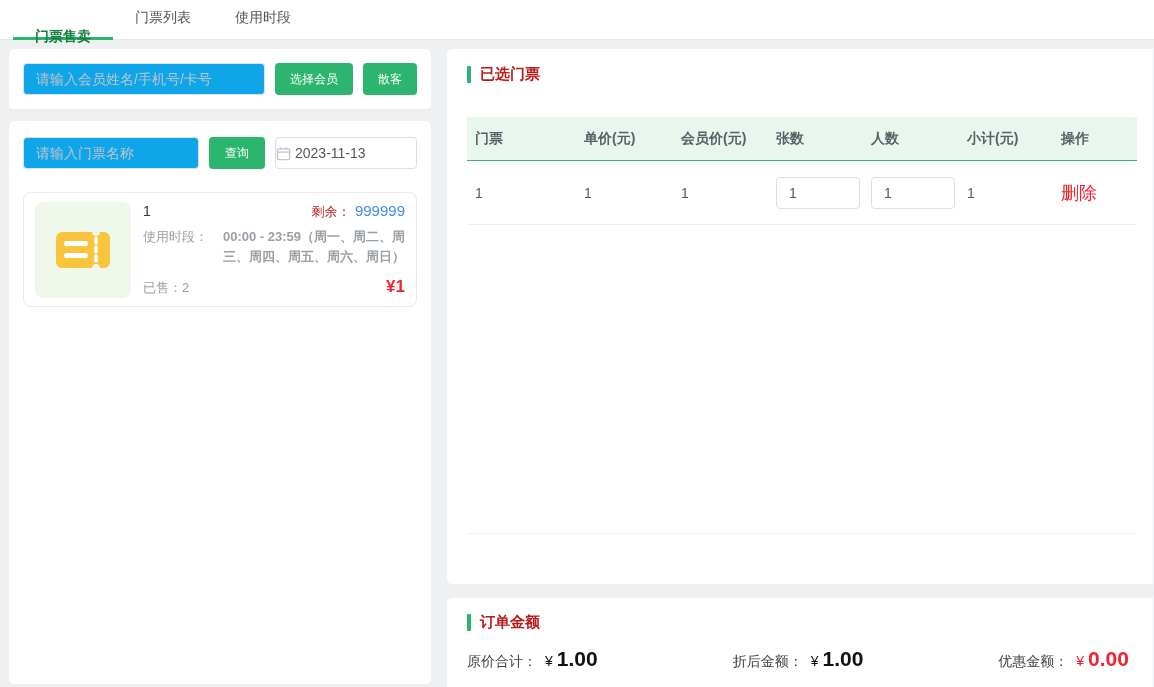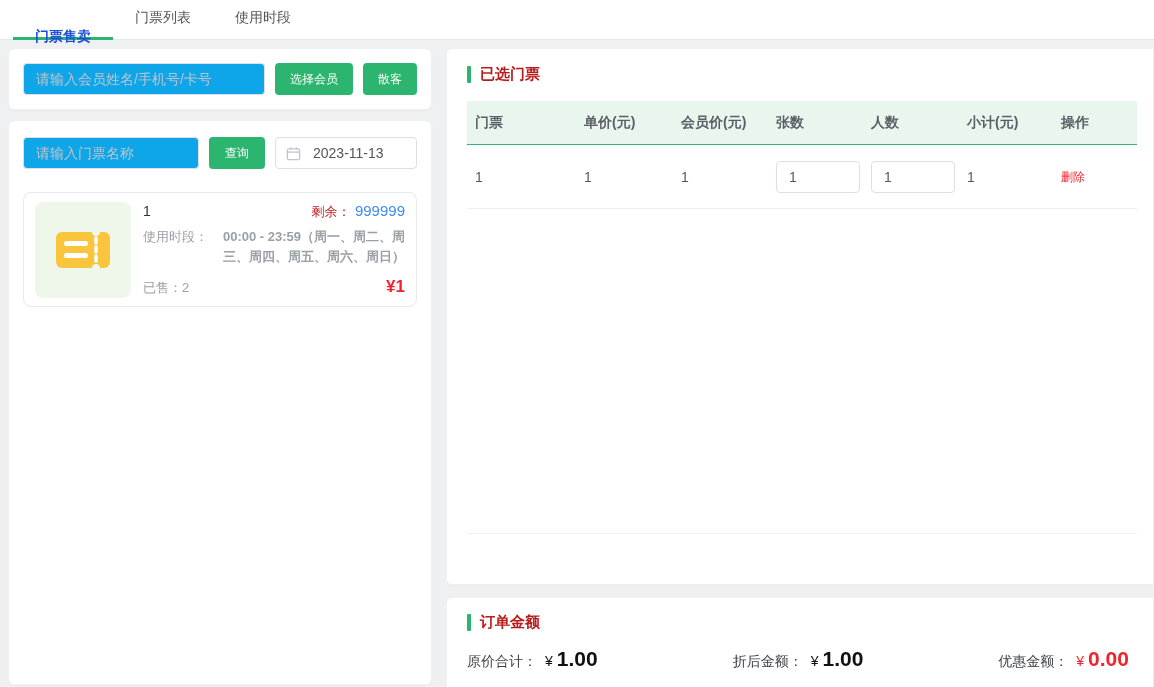--- a/index.html
+++ b/index.html
@@ -16,21 +16,21 @@
   .topbar {
     position:absolute; left:0; top:0; width:1154px; height:40px;
     background:#fff; border-bottom:1px solid #e6e9ec;
     display:flex; align-items:stretch; padding-left:13px;
   }
   .tab {
     display:flex; align-items:center; padding:0 22px;
     font-size:14px; color:#555; cursor:pointer;
     border-bottom:3px solid transparent;
   }
-  .tab.active { color:#1d4ed8; border-bottom-color:#2cb56e; font-weight:600;margin-top:37px; }
+  .tab.active { color:#15803d; border-bottom-color:#2cb56e; font-weight:600;margin-top:37px; }
 
   
   .card {
     position:absolute; background:#fff; border:1px solid #eef1f3;
     border-radius:6px; box-shadow:0 1px 2px rgba(0,0,0,0.02);
   }
 
   
   .member-card { left:8px; top:48px; width:424px; height:62px; padding:15px 14px; display:flex; gap:10px; align-items:center; }
   .text-input {
@@ -44,22 +44,22 @@
     height:32px; border:none; border-radius:4px; background:#2cb56e;
     color:#fff; font-size:12px; padding:0 15px; cursor:pointer;
     font-family:inherit; white-space:nowrap;
   }
 
   .ticket-search-card { left:8px; top:120px; width:424px; height:565px; padding:16px 14px; }
   .search-row { display:flex; gap:10px; align-items:center; }
   .ticket-name-input { width:176px; }
   .query-btn { padding:0 16px; }
   .date-picker {
-    display:flex; align-items:center; gap:12px; width:150px; height:32px;
-    border:1px solid #dcdfe6; border-radius:4px; padding:0 10px;
+    display:flex; align-items:center; gap:4px; width:150px; height:32px;
+    border:1px solid #dcdfe6; border-radius:4px; padding:0 0;
     font-size:14px; color:#555; cursor:pointer; background:#fff;
   }
 
   
   .ticket-card {
     margin-top:23px; border:1px solid #e7eaec; border-radius:8px;
     width:394px; height:115px; padding:9px 11px; display:flex; gap:12px;
     cursor:pointer;
   }
   .ticket-thumb {
@@ -77,39 +77,39 @@
   .ti-row3 { margin-top:auto; display:flex; justify-content:space-between; align-items:baseline; }
   .sold { font-size:13px; color:#9aa0a6; }
   .ticket-price { font-size:17px; color:#f5222d; font-weight:600; }
 
   
   .selected-card { left:446px; top:48px; width:708px; height:537px; border-radius:6px 0 0 6px; padding:16px 16px 0 20px; }
   .section-head { display:flex; align-items:center; gap:9px; }
   .section-marker { width:4px; height:17px; background:#2cb56e; border-radius:1px; }
   .section-title { font-size:15px; font-weight:700; color:#b91c1c; }
 
-  .sel-table { margin-top:17px; }
+  .sel-table { margin-top:33px; }
   .t-head {
     display:grid; grid-template-columns:109px 97px 95px 95px 96px 94px 1fr;
     background:#e9f6ee; height:44px; align-items:center;
     border-bottom:1px solid #35b573;
     font-size:14px; font-weight:700; color:#5b6066;
   }
   .t-head > div { padding-left:8px; }
   .t-row {
     display:grid; grid-template-columns:109px 97px 95px 95px 96px 94px 1fr;
     height:64px; align-items:center; border-bottom:1px solid #ebeef5;
     font-size:14px; color:#55595f;
   }
   .t-row > div { padding-left:8px; }
   .qty-input {
     width:84px; height:32px; border:1px solid #dcdfe6; border-radius:4px;
     padding:0 0 0 12px; font-size:14px; color:#55595f; outline:none; font-family:inherit;
   }
-  .delete-link { color:#f5222d; cursor:pointer; font-size:12px; }
+  .delete-link { color:#f5222d; cursor:pointer; font-size:18px; }
   .table-end-line { position:absolute; left:20px; right:16px; bottom:50px; border-bottom:1px solid #eef0f3; }
 
   
   .order-card { left:446px; top:597px; width:708px; height:96px; border-radius:6px 0 0 0; padding:15px 24px 0 20px; }
   .amounts { display:flex; justify-content:space-between; margin-top:15px; align-items:baseline; }
   .amount-group { display:flex; align-items:baseline; gap:4px; }
   .amount-label { font-size:14px; color:#3c3f44; }
   .amount-currency { font-size:14px; color:#111; margin-left:4px; }
   .amount-value { font-size:21px; font-weight:700; color:#111; }
   .amount-group.red .amount-currency, .amount-group.red .amount-value { color:#f5222d; }

